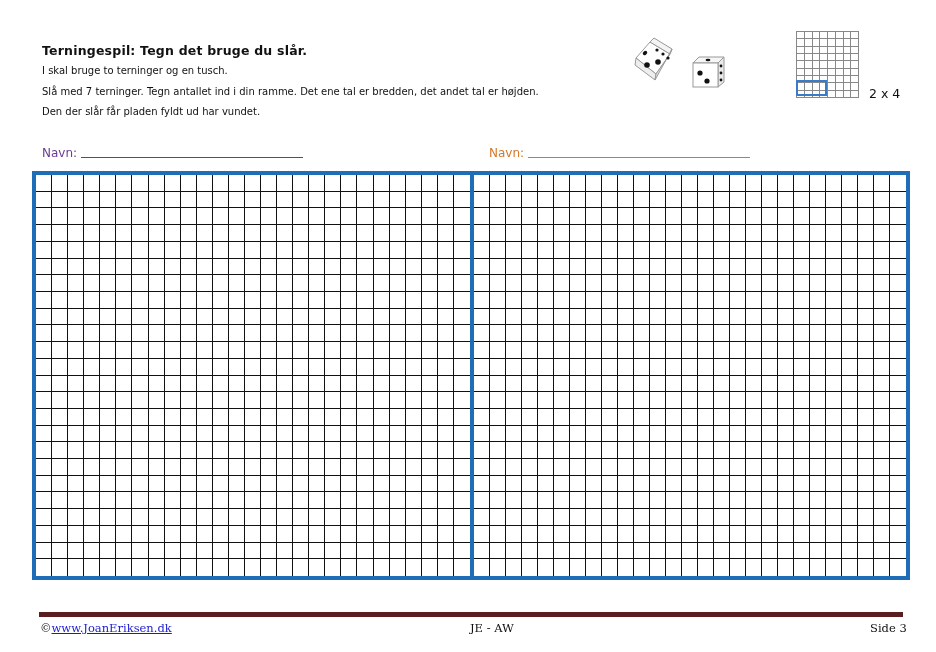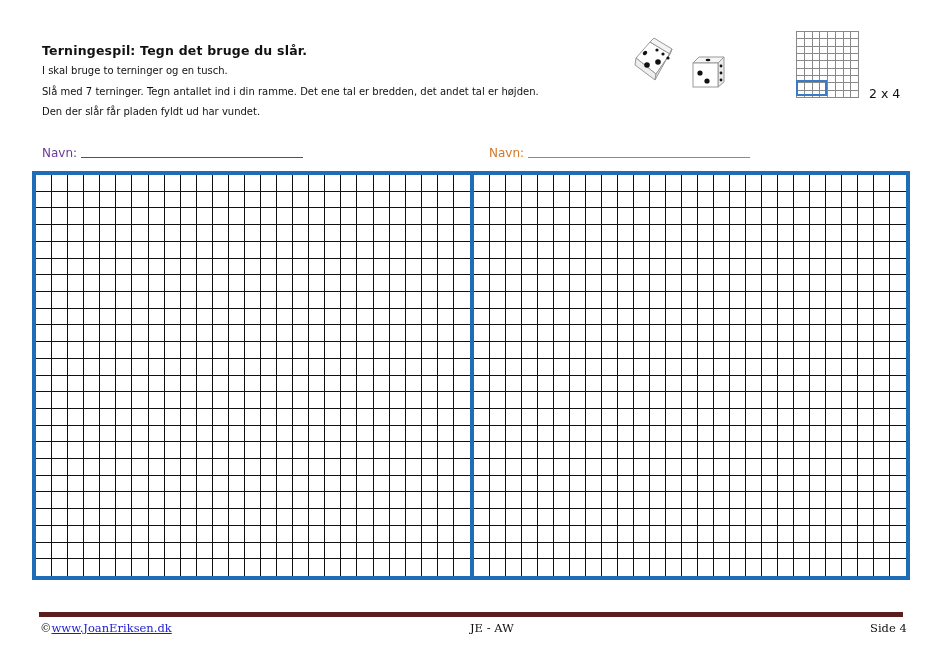--- a/index.html
+++ b/index.html
@@ -1452,13 +1452,13 @@
       <div class="cell" style="border-bottom: none;"></div>
       <div class="cell" style="border-right: none; border-bottom: none;"></div>
     </div>
 </div>
 
 <div class="abs footer-rule"></div>
 <div class="abs footer f-left">
   <span>©</span><a>www.JoanEriksen.dk</a>
 </div>
 <div class="abs footer f-center">JE - AW</div>
-<div class="abs footer f-right">Side 4</div>
+<div class="abs footer f-right">Side 3</div>
 
 </body></html>

